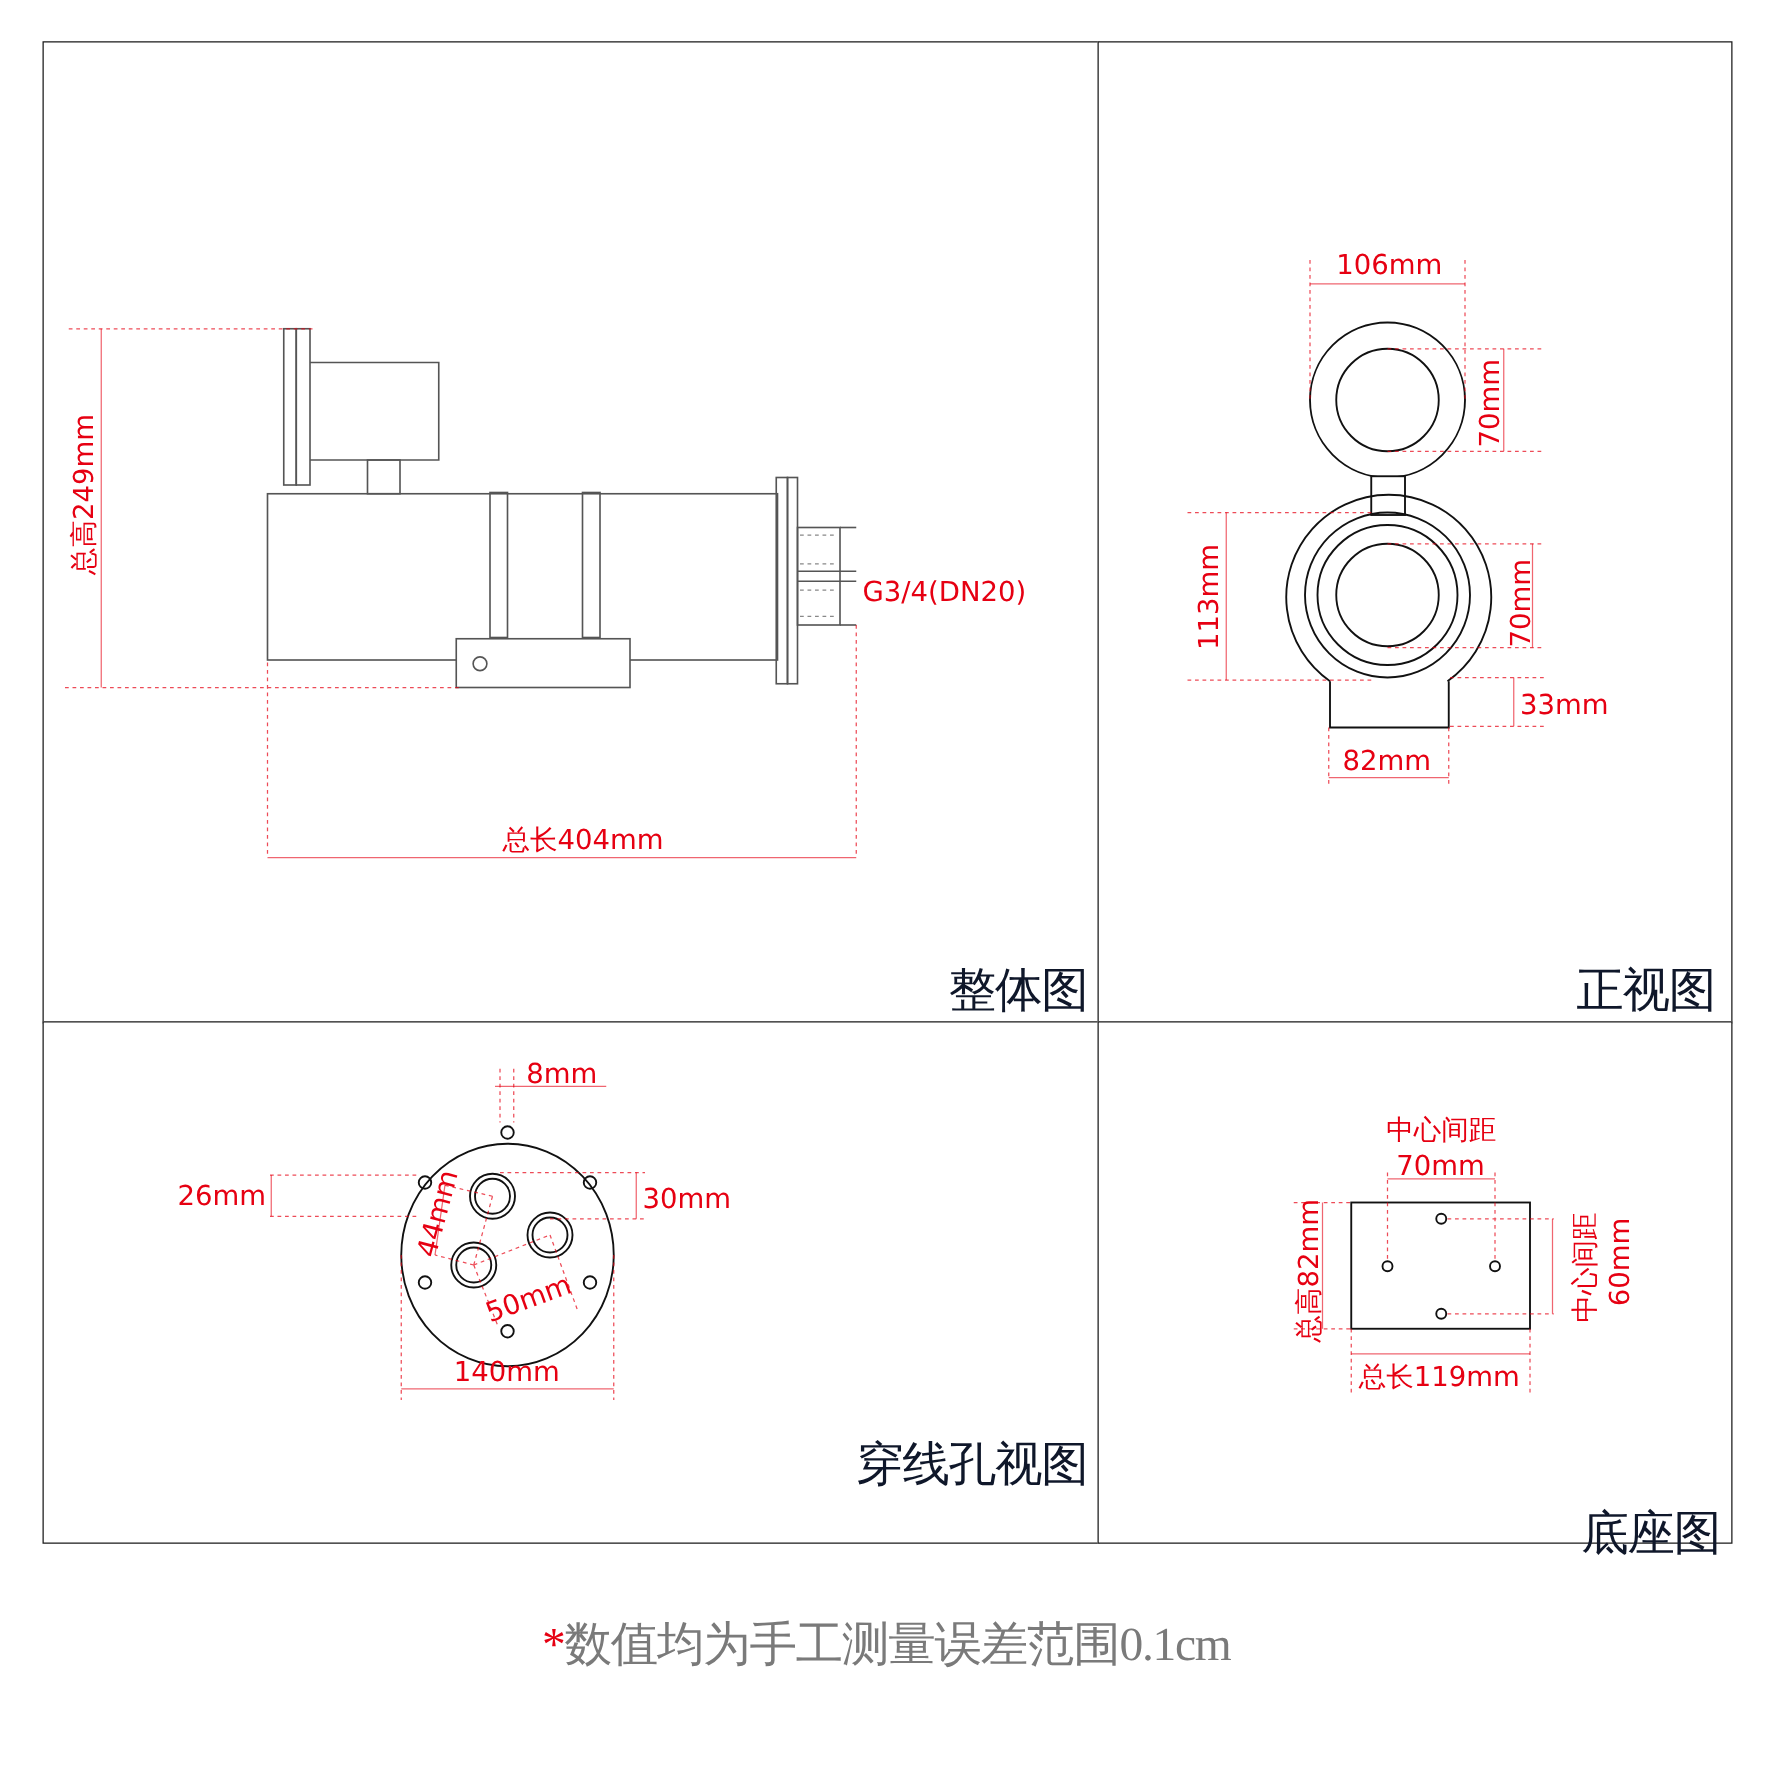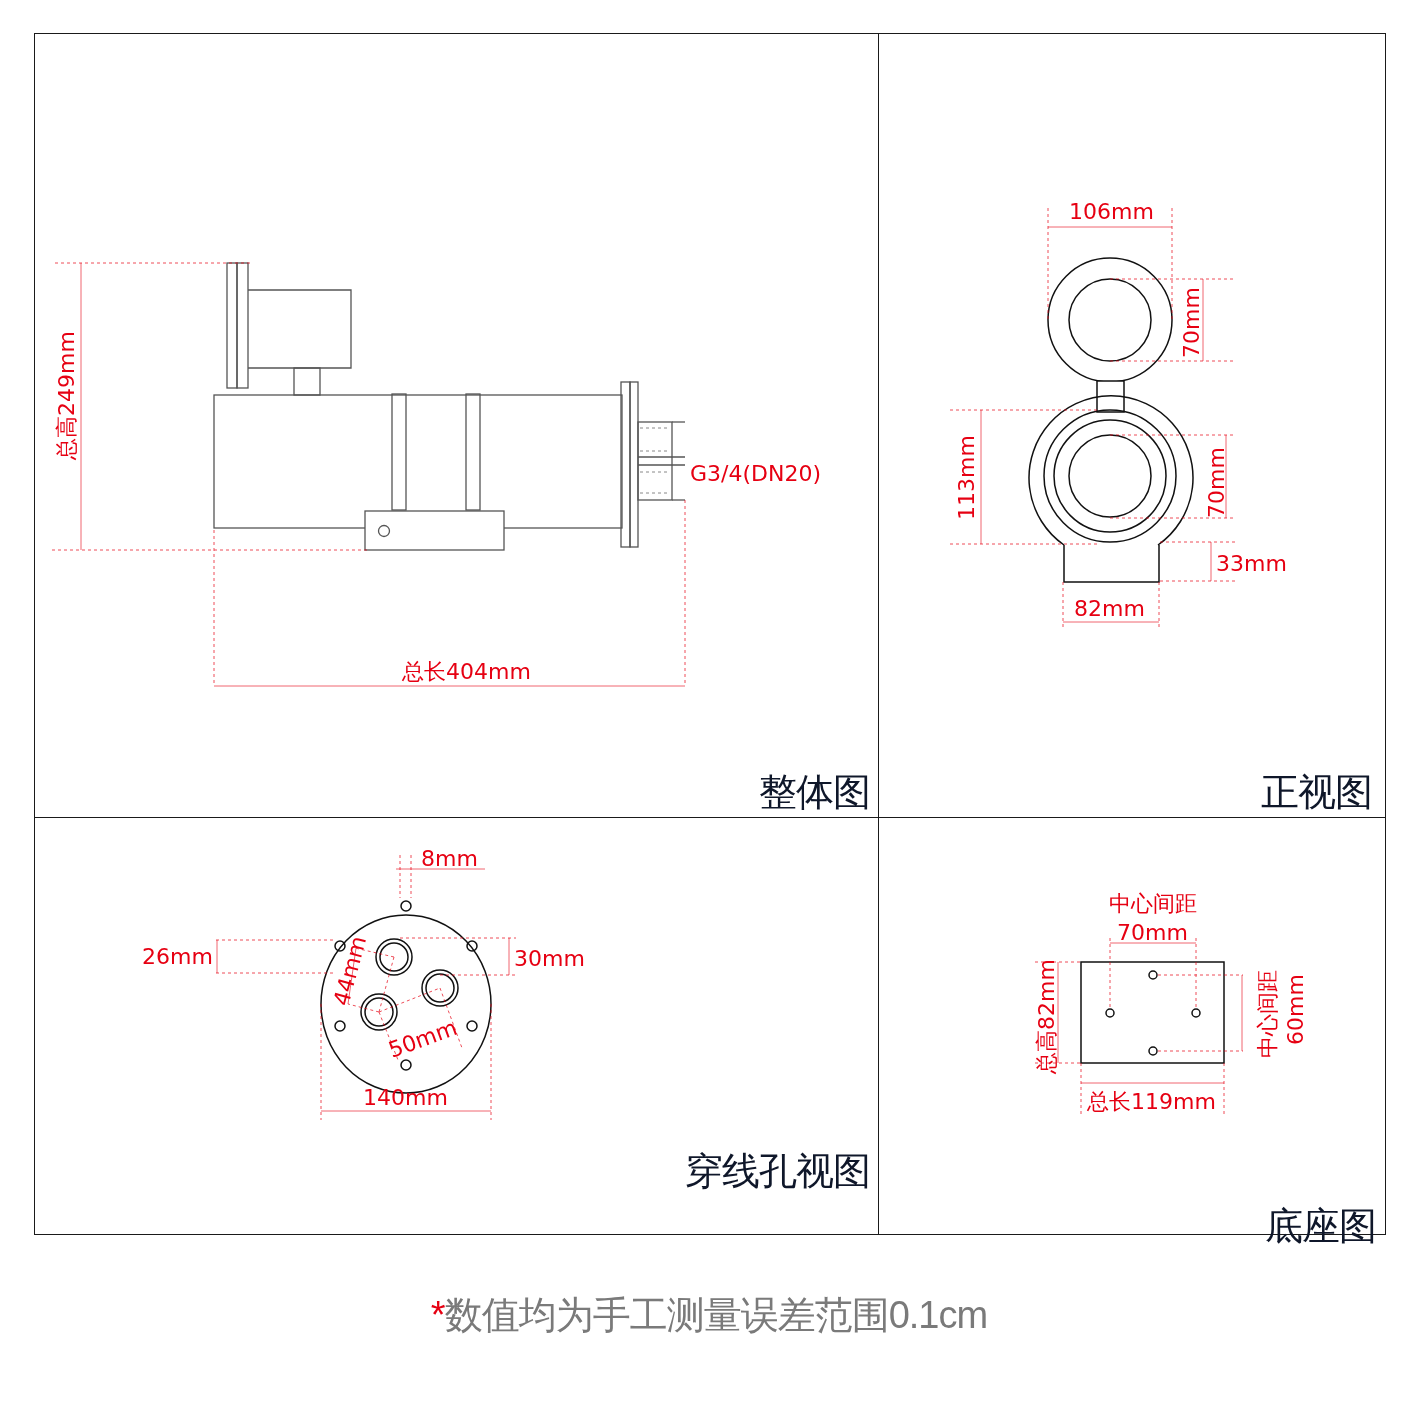--- a/index.html
+++ b/index.html
@@ -1,21 +1,21 @@
 <!DOCTYPE html>
 <html><head>
 <meta charset="utf-8">
 <style>
   html, body { margin:0; padding:0; background:#ffffff; }
   body { width:1418px; height:1418px; position:relative; overflow:hidden; font-family:"DejaVu Sans", sans-serif; }
   .panel { position:absolute; border:1.5px solid #1a1a1a; box-sizing:border-box; background:#fff; }
   .panel-title { position:absolute; font-size:38px; color:#0f172a; font-family:"DejaVu Sans", sans-serif; letter-spacing:-1px; }
   svg { position:absolute; left:0; top:0; }
   .dim { fill:#e60012; font-family:"DejaVu Sans", sans-serif; }
-  .footnote { position:absolute; left:0; width:1418px; top:1290px; text-align:center; font-size:38px; color:#7a7a7a; font-family:Liberation Sans, sans-serif; letter-spacing:-1px; }
+  .footnote { position:absolute; left:0; width:1418px; top:1290px; text-align:center; font-size:38px; color:#7a7a7a; font-family:Liberation Serif, serif; letter-spacing:-1px; }
   .footnote .star { color:#e60012; }
 </style>
 </head>
 <body>
 
 <div class="panel" style="left:34px; top:33px; width:846px; height:786px;"></div>
 <div class="panel" style="left:878px; top:33px; width:508px; height:786px;"></div>
 <div class="panel" style="left:34px; top:817px; width:846px; height:418px;"></div>
 <div class="panel" style="left:878px; top:817px; width:508px; height:418px;"></div>
 

